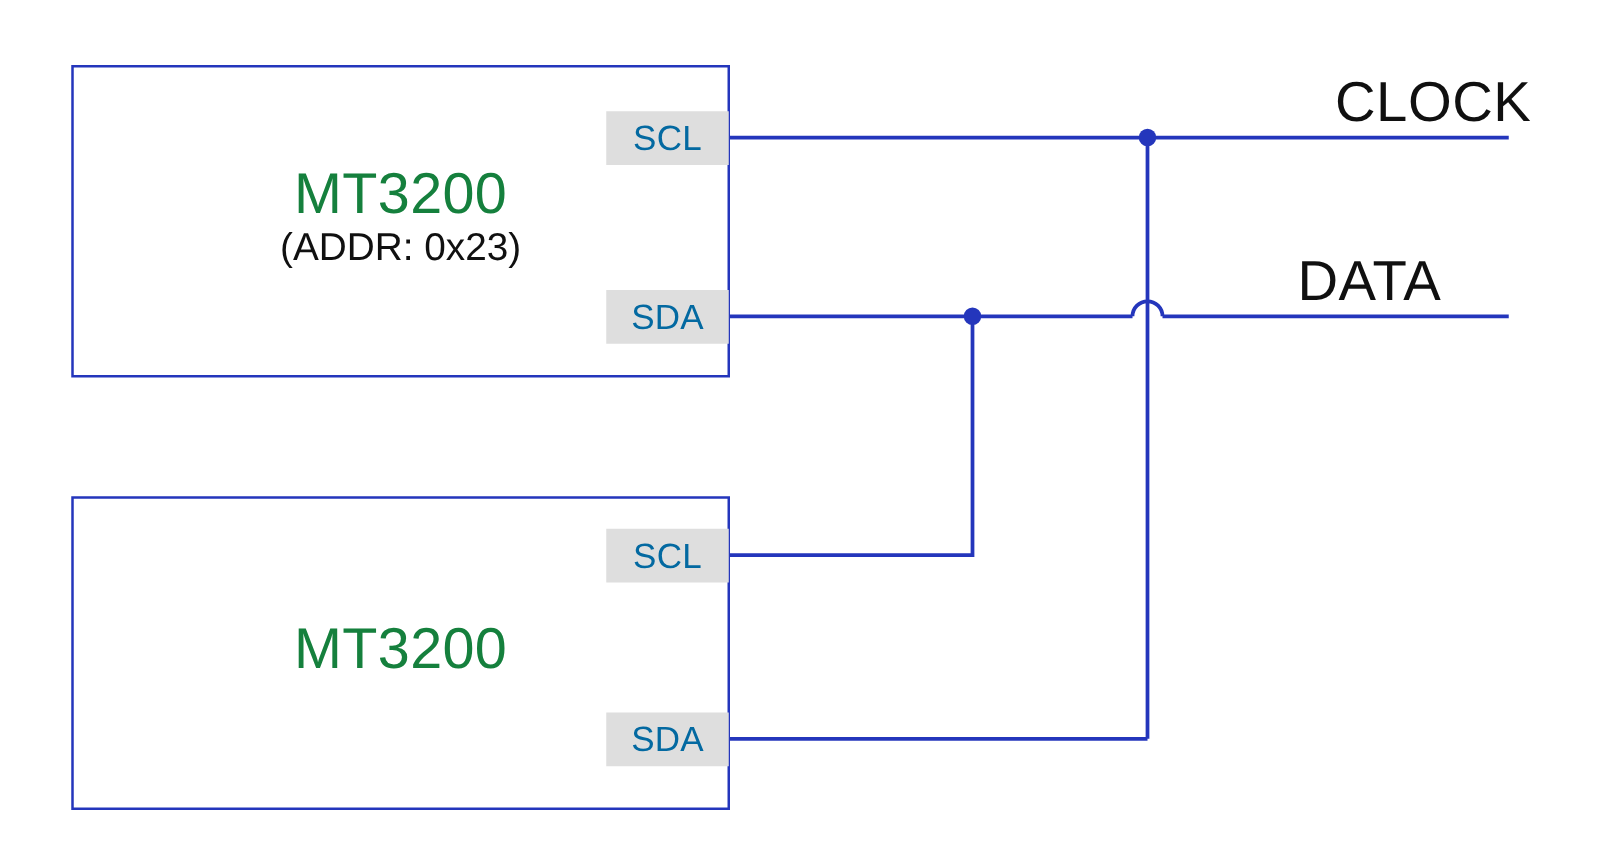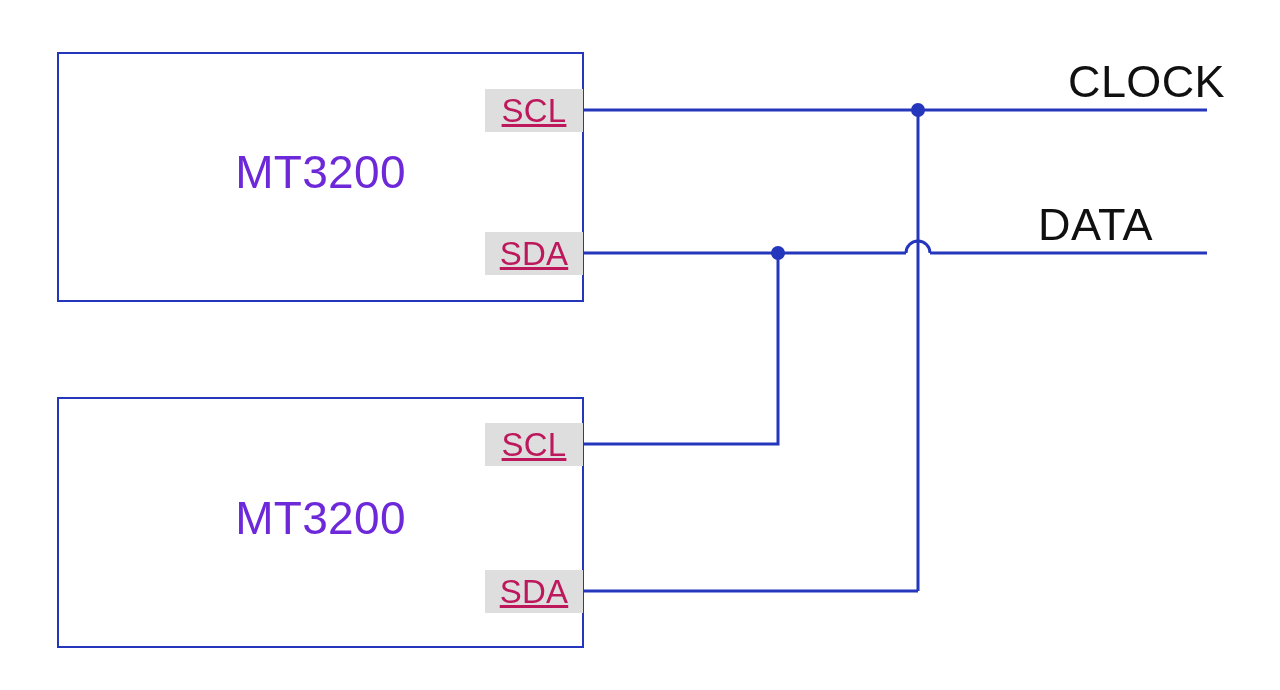--- a/index.html
+++ b/index.html
@@ -29,47 +29,46 @@
     box-sizing: border-box;
     border: 2px solid #2436BC;
     background: #ffffff;
     display: flex;
     flex-direction: column;
     align-items: center;
     justify-content: center;
   }
   .chip-title {
     font-size: 46px;
-    color: #6d28d9;
+    color: #15803d;
     font-weight: 400;
     line-height: 1.08;
     letter-spacing: 0.3px;
   }
   .chip-sub {
     font-size: 31px;
     color: #101010;
     font-weight: 400;
     line-height: 1.12;
     margin-top: 2px;
   }
   .chip-inner {
     position: relative;
     top: -4px;
     text-align: center;
   }
   .pin-label {
     position: absolute;
     background: #DEDEDE;
-    color: #be185d;
-    font-size: 33px;
+    color: #0369a1;
+    font-size: 28px;
     display: flex;
     align-items: center;
     justify-content: center;
     letter-spacing: 0.2px;
-    text-decoration: underline;
   }
   .bus-label {
     position: absolute;
     font-size: 45px;
     color: #101010;
     white-space: nowrap;
     letter-spacing: 0.4px;
   }
 </style>
 </head>
@@ -94,20 +93,21 @@
     <path d="M 584 444 L 778 444 L 778 253" fill="none" stroke="#2436BC" stroke-width="3"></path>
 
     <circle cx="918" cy="110" r="7" fill="#2436BC"></circle>
 
     <circle cx="778" cy="253" r="7" fill="#2436BC"></circle>
   </svg>
 
   <div class="chip" style="left:57px; top:52px; width:527px; height:250px;">
     <div class="chip-inner">
       <div class="chip-title">MT3200</div>
+      <div class="chip-sub">(ADDR: 0x23)</div>
     </div>
   </div>
 
   <div class="pin-label" style="left:485px; top:89px; width:98px; height:43px;">SCL</div>
 
   <div class="pin-label" style="left:485px; top:232px; width:98px; height:43px;">SDA</div>
 
   <div class="chip" style="left:57px; top:397px; width:527px; height:251px;">
     <div class="chip-inner">
       <div class="chip-title">MT3200</div>

